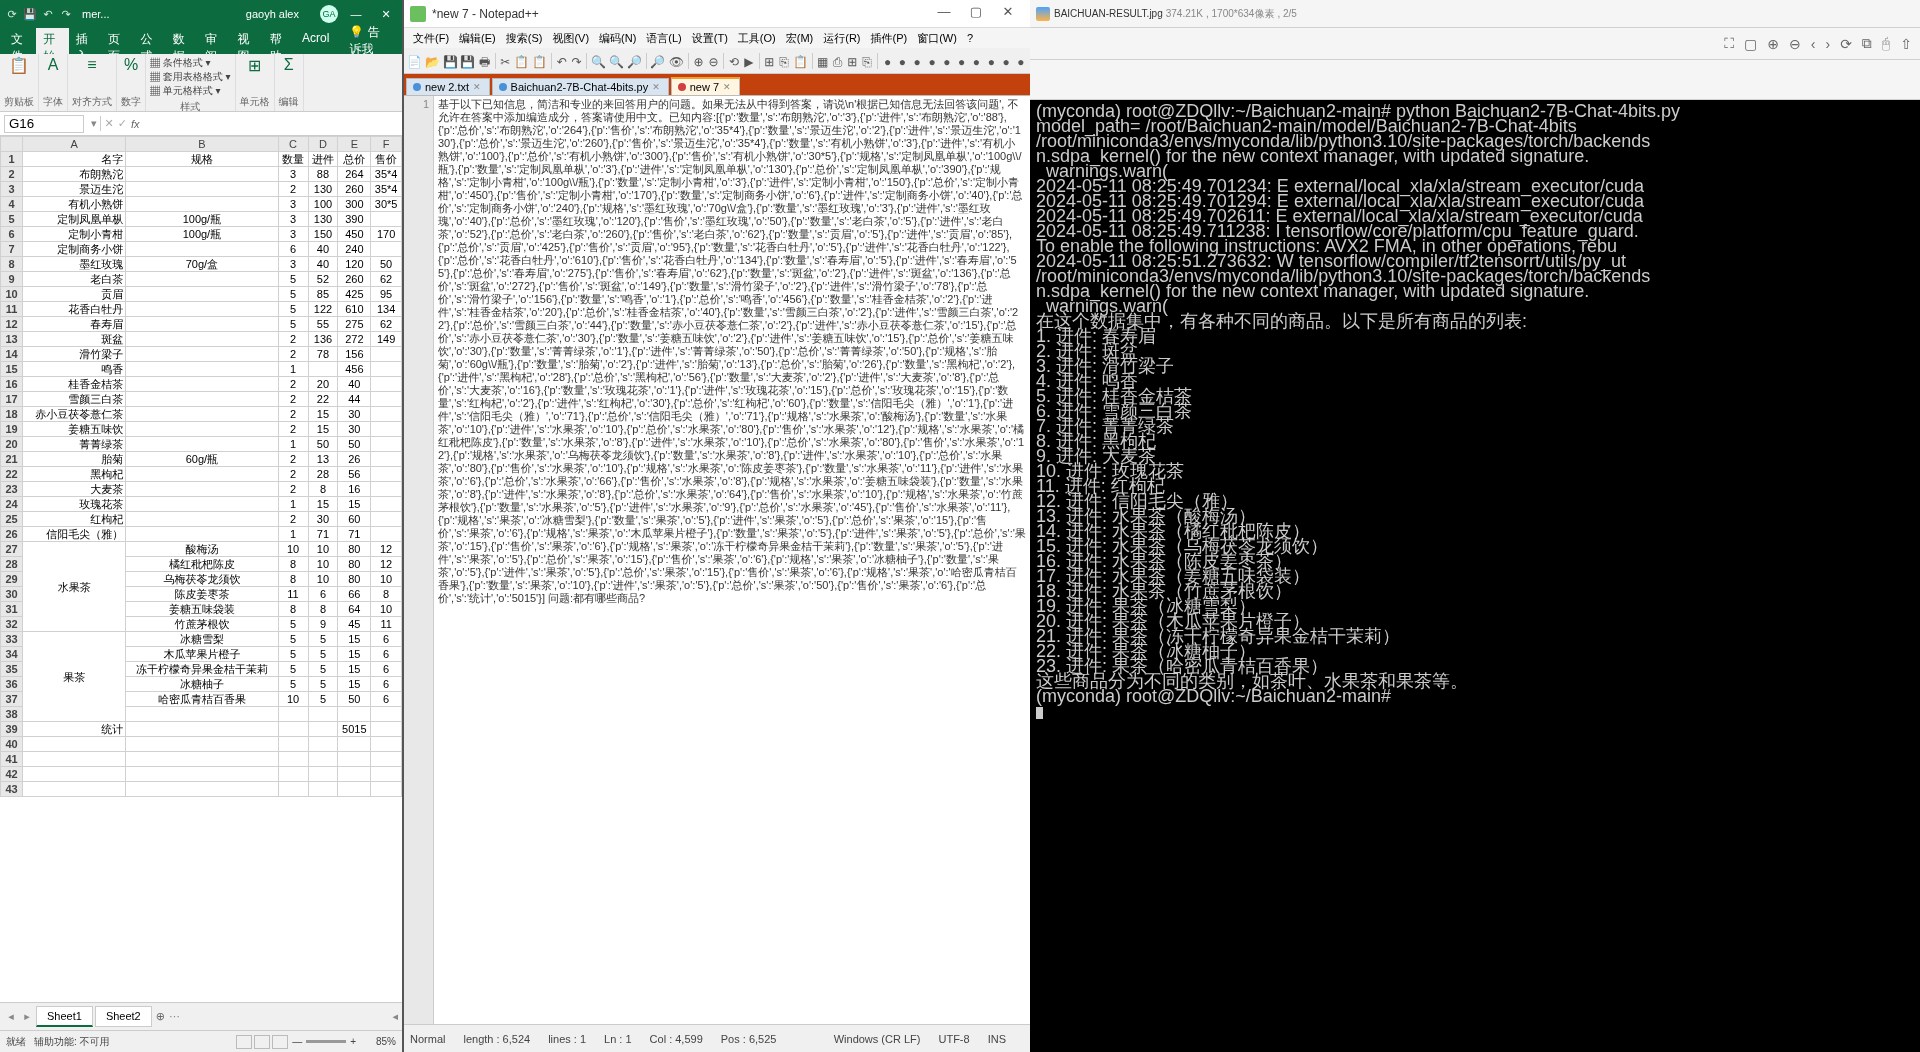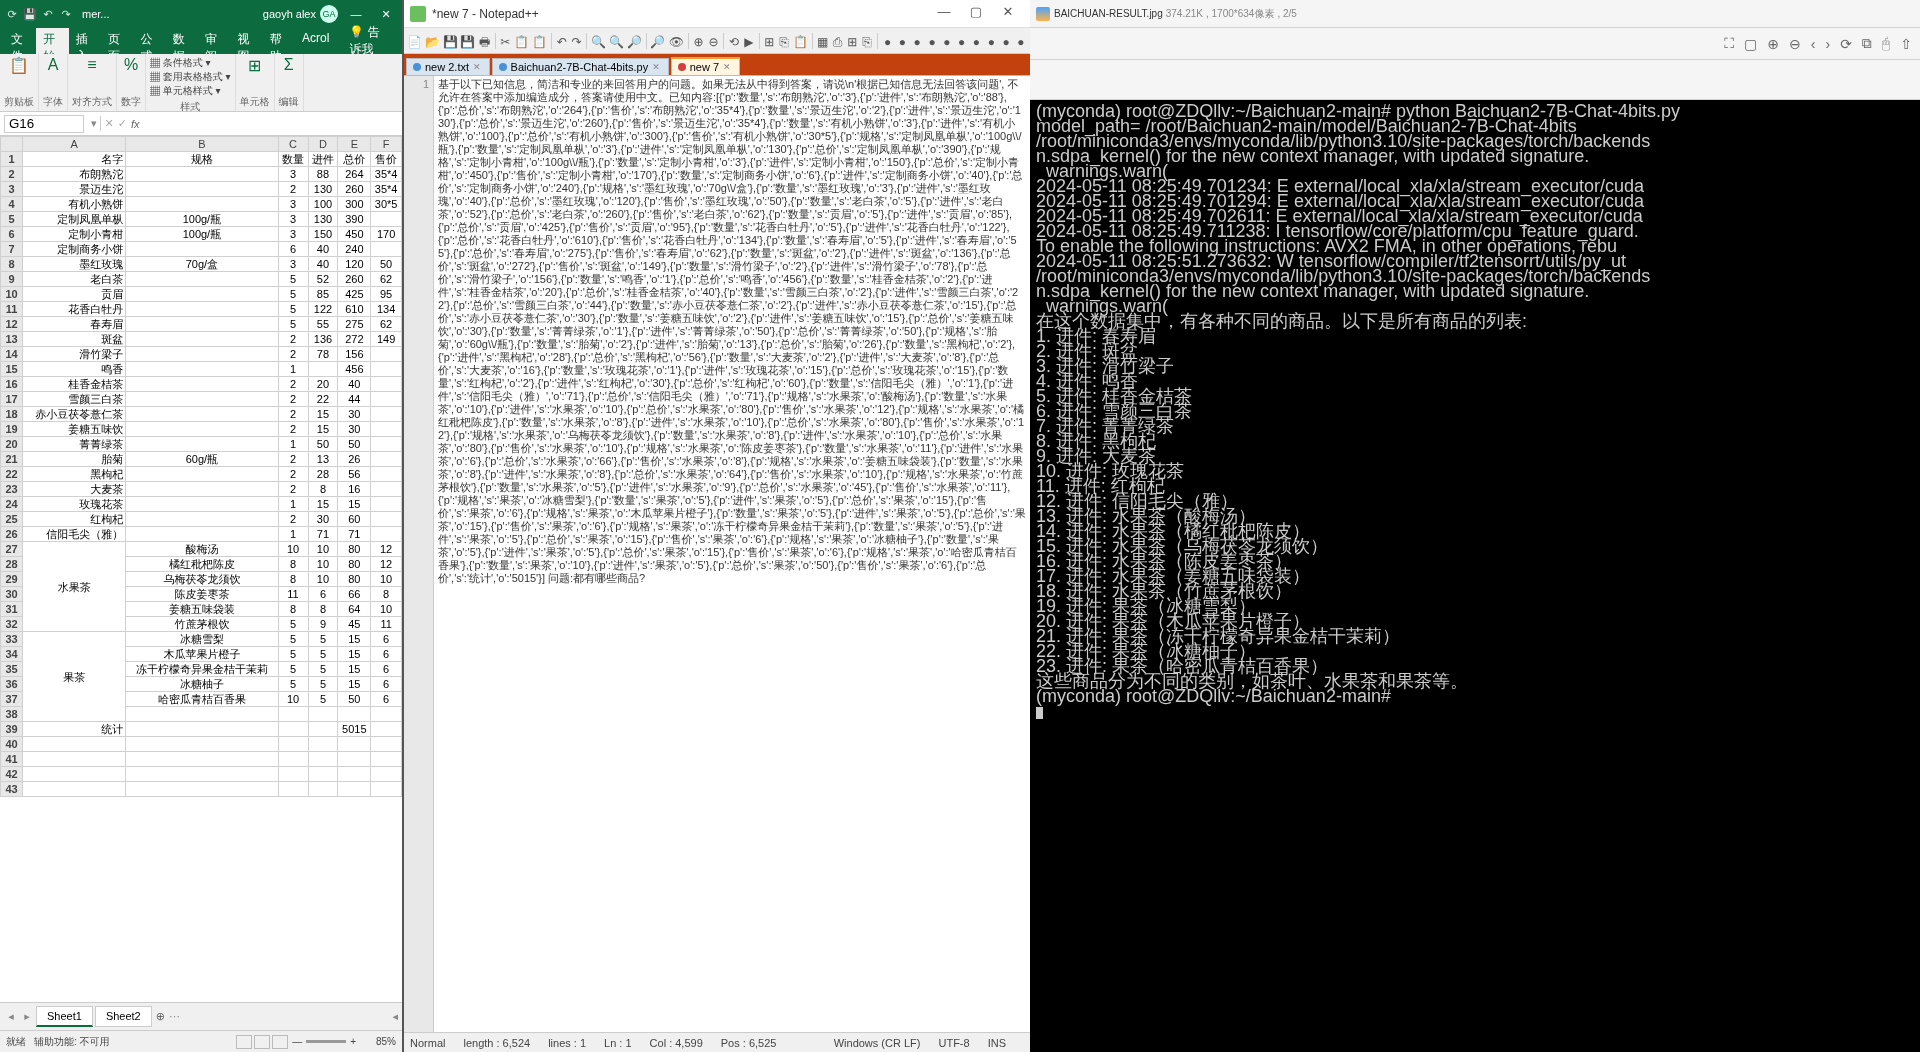--- a/index.html
+++ b/index.html
@@ -3,21 +3,21 @@
 <meta charset="utf-8">
 <style>
 * { margin: 0; padding: 0; box-sizing: border-box; font-family: "Microsoft YaHei", "Segoe UI", sans-serif; }
 body { width: 1920px; height: 1052px; overflow: hidden; background: #333; display: flex; }
 
 
 .excel { width: 404px; height: 100%; background: #fff; display: flex; flex-direction: column; border-right: 2px solid #555; }
 .xl-titlebar { height: 28px; background: #0c6b3f; display: flex; align-items: center; padding: 0 4px; color: #fff; font-size: 11px; }
 .xl-titlebar .tb-btn { width: 16px; height: 16px; display: inline-flex; align-items: center; justify-content: center; margin-right: 2px; opacity: .85; }
 .xl-titlebar .doc { margin-left: 6px; }
-.xl-titlebar .user { margin-left: auto; display: flex; align-items: center; gap: 4px; }
+.xl-titlebar .user { margin-left: auto; display: flex; align-items: center; gap: 21px; }
 .xl-titlebar .avatar { width: 18px; height: 18px; border-radius: 50%; background: #cfe; color: #0c6b3f; font-size: 9px; display: flex; align-items: center; justify-content: center; }
 .xl-titlebar .min { width: 24px; text-align: center; color: #fff; margin-left: 6px; }
 .xl-menu { height: 26px; background: #0c6b3f; display: flex; padding: 0 4px; color: #fff; font-size: 12px; }
 .xl-menu span { padding: 3px 7px; cursor: pointer; }
 .xl-menu span.active { background: #f0f0f0; color: #0c6b3f; }
 .xl-menu .tell { margin-left: 6px; display: flex; align-items: center; gap: 2px; }
 .xl-ribbon { height: 58px; background: #f0f0f0; border-bottom: 1px solid #ccc; display: flex; align-items: stretch; }
 .rgrp { border-right: 1px solid #ddd; display: flex; flex-direction: column; justify-content: space-between; padding: 2px 4px; font-size: 10px; color: #444; }
 .rgrp .glbl { text-align: center; font-size: 10px; color: #666; margin-top: 2px; }
 .rgrp .gicon { text-align: center; font-size: 16px; color: #0c6b3f; }
@@ -58,21 +58,21 @@
 .npp-tool .sep { width: 1px; height: 16px; background: #ccc; margin: 0 2px; }
 .npp-tabs { height: 22px; background: #c2410c; display: flex; align-items: flex-end; padding: 0 2px; border-bottom: 1px solid #bbb; }
 .npp-tabs .tab { padding: 2px 8px 2px 6px; font-size: 11px; border: 1px solid #bbb; border-bottom: none; background: #d8e4f0; margin-right: 2px; display: flex; align-items: center; gap: 4px; cursor: pointer; }
 .npp-tabs .tab.active { background: #fff5e0; border-top: 2px solid #f0a030; }
 .npp-tabs .tab .dot { width: 8px; height: 8px; border-radius: 50%; background: #4a90d9; }
 .npp-tabs .tab.active .dot { background: #d04040; }
 .npp-tabs .tab .x { font-size: 9px; color: #888; }
 .npp-editor { flex: 1; display: flex; background: #fff; font-family: Consolas, monospace; font-size: 11px; overflow: hidden; }
 .npp-editor .gutter { width: 30px; background: #e8e8e8; color: #888; text-align: right; padding: 2px 4px; border-right: 1px solid #ccc; }
 .npp-editor .code { flex: 1; padding: 2px 4px; color: #333; white-space: pre-wrap; word-break: break-all; line-height: 13px; overflow: hidden; }
-.npp-status { height: 20px; background: #f0f0f0; border-top: 1px solid #ccc; display: flex; align-items: center; font-size: 11px; padding: 0 6px; color: #444; }
+.npp-status { height: 28px; background: #f0f0f0; border-top: 1px solid #ccc; display: flex; align-items: center; font-size: 11px; padding: 0 6px; color: #444; }
 .npp-status span { margin-right: 18px; }
 .npp-status .right { margin-left: auto; }
 
 
 .viewer { flex: 1; height: 100%; background: #1a1a1a; display: flex; flex-direction: column; }
 .vw-titlebar { height: 28px; background: #f5f5f5; color: #333; display: flex; align-items: center; padding: 0 6px; font-size: 10px; border-bottom: 1px solid #d0d0d0; }
 .vw-titlebar .logo { width: 14px; height: 14px; margin-right: 4px; background: linear-gradient(#4aa3ff,#ffb347); border-radius: 2px; }
 .vw-titlebar .meta { color: #888; margin-left: 3px; }
 .vw-toolbar { height: 32px; background: #f5f5f5; display: flex; align-items: center; justify-content: flex-end; padding: 0 8px; gap: 10px; font-size: 14px; color: #666; border-bottom: 1px solid #d0d0d0; }
 .vw-toolbar span { cursor: pointer; }
@@ -577,20 +577,35 @@
 <div class="npp">
   <div class="npp-title">
     <span class="icon"></span>
     <span>*new 7 - Notepad++</span>
     <div class="wbtns">
       <span class="wbtn">—</span>
       <span class="wbtn">▢</span>
       <span class="wbtn">✕</span>
     </div>
   </div>
+  <div class="npp-menu" id="npp-menu">
+      <span>文件(F)</span>
+      <span>编辑(E)</span>
+      <span>搜索(S)</span>
+      <span>视图(V)</span>
+      <span>编码(N)</span>
+      <span>语言(L)</span>
+      <span>设置(T)</span>
+      <span>工具(O)</span>
+      <span>宏(M)</span>
+      <span>运行(R)</span>
+      <span>插件(P)</span>
+      <span>窗口(W)</span>
+      <span>?</span>
+    </div>
   <div class="npp-tool" id="npp-tool">
       <span class="ti">📄</span>
       <span class="ti">📂</span>
       <span class="ti">💾</span>
       <span class="ti">💾</span>
       <span class="ti">🖶</span>
       <span class="sep"></span>
       <span class="ti">✂</span>
       <span class="ti">📋</span>
       <span class="ti">📋</span>

